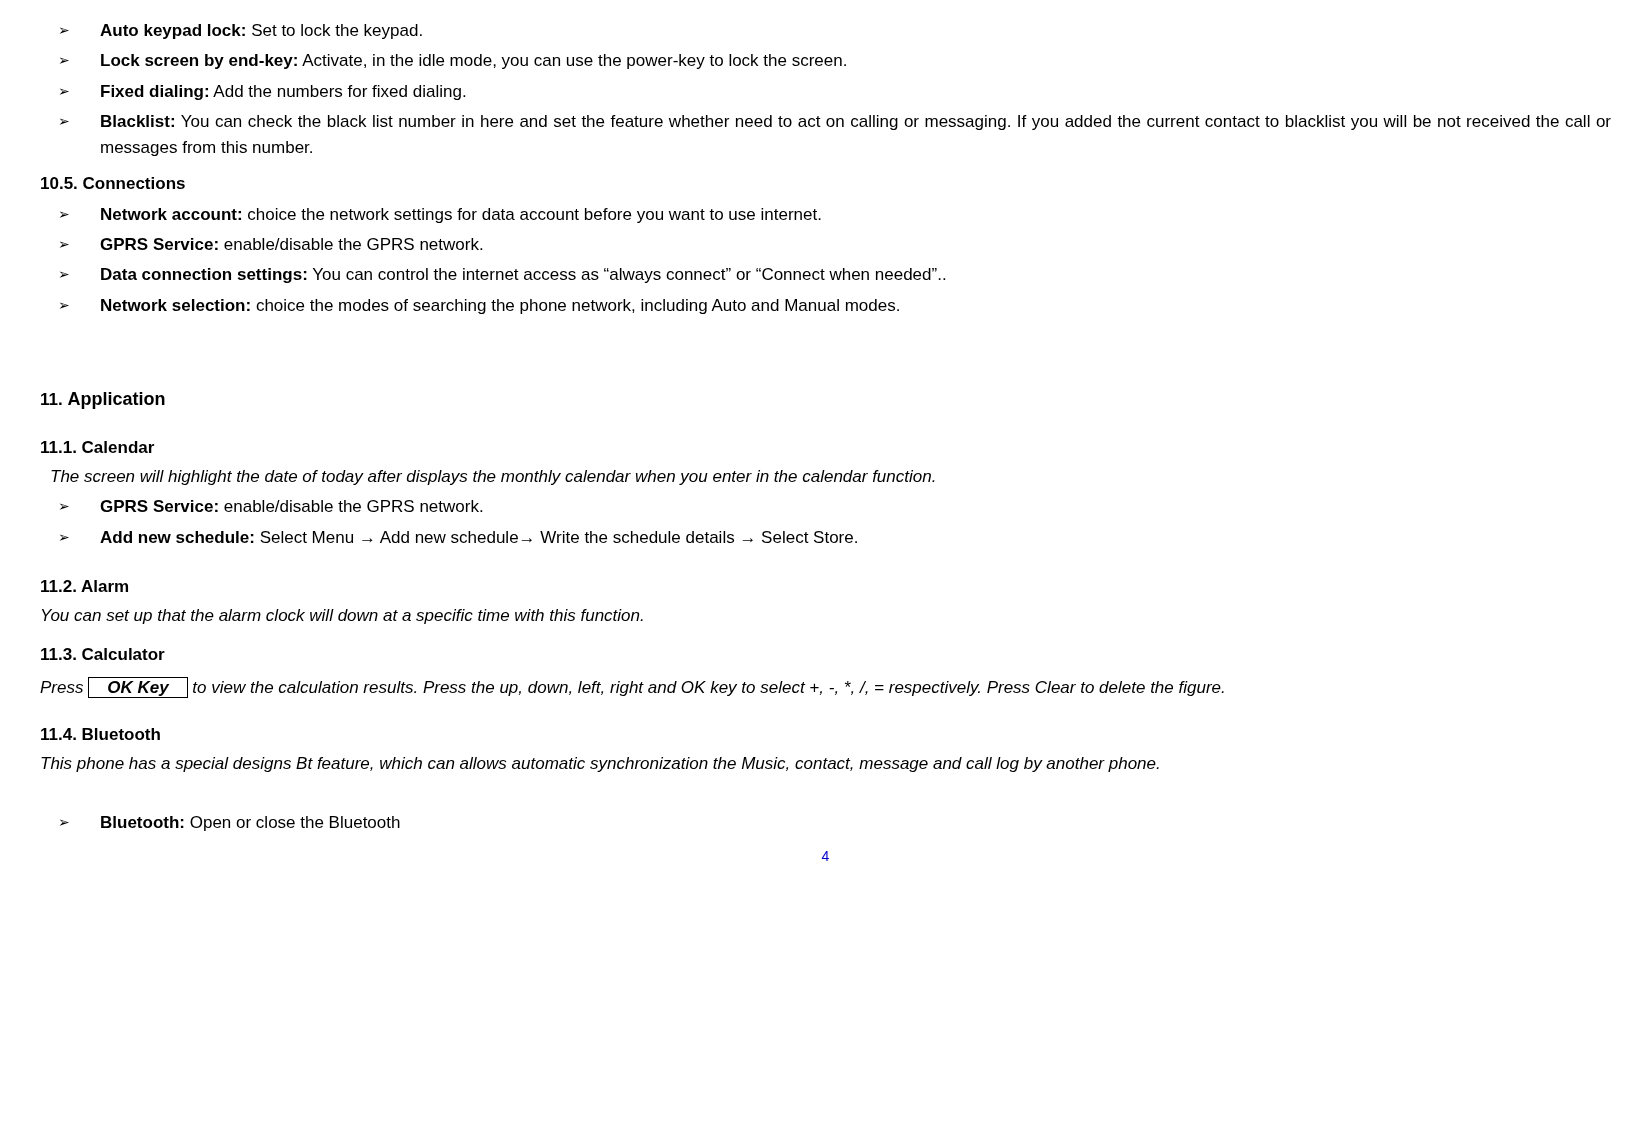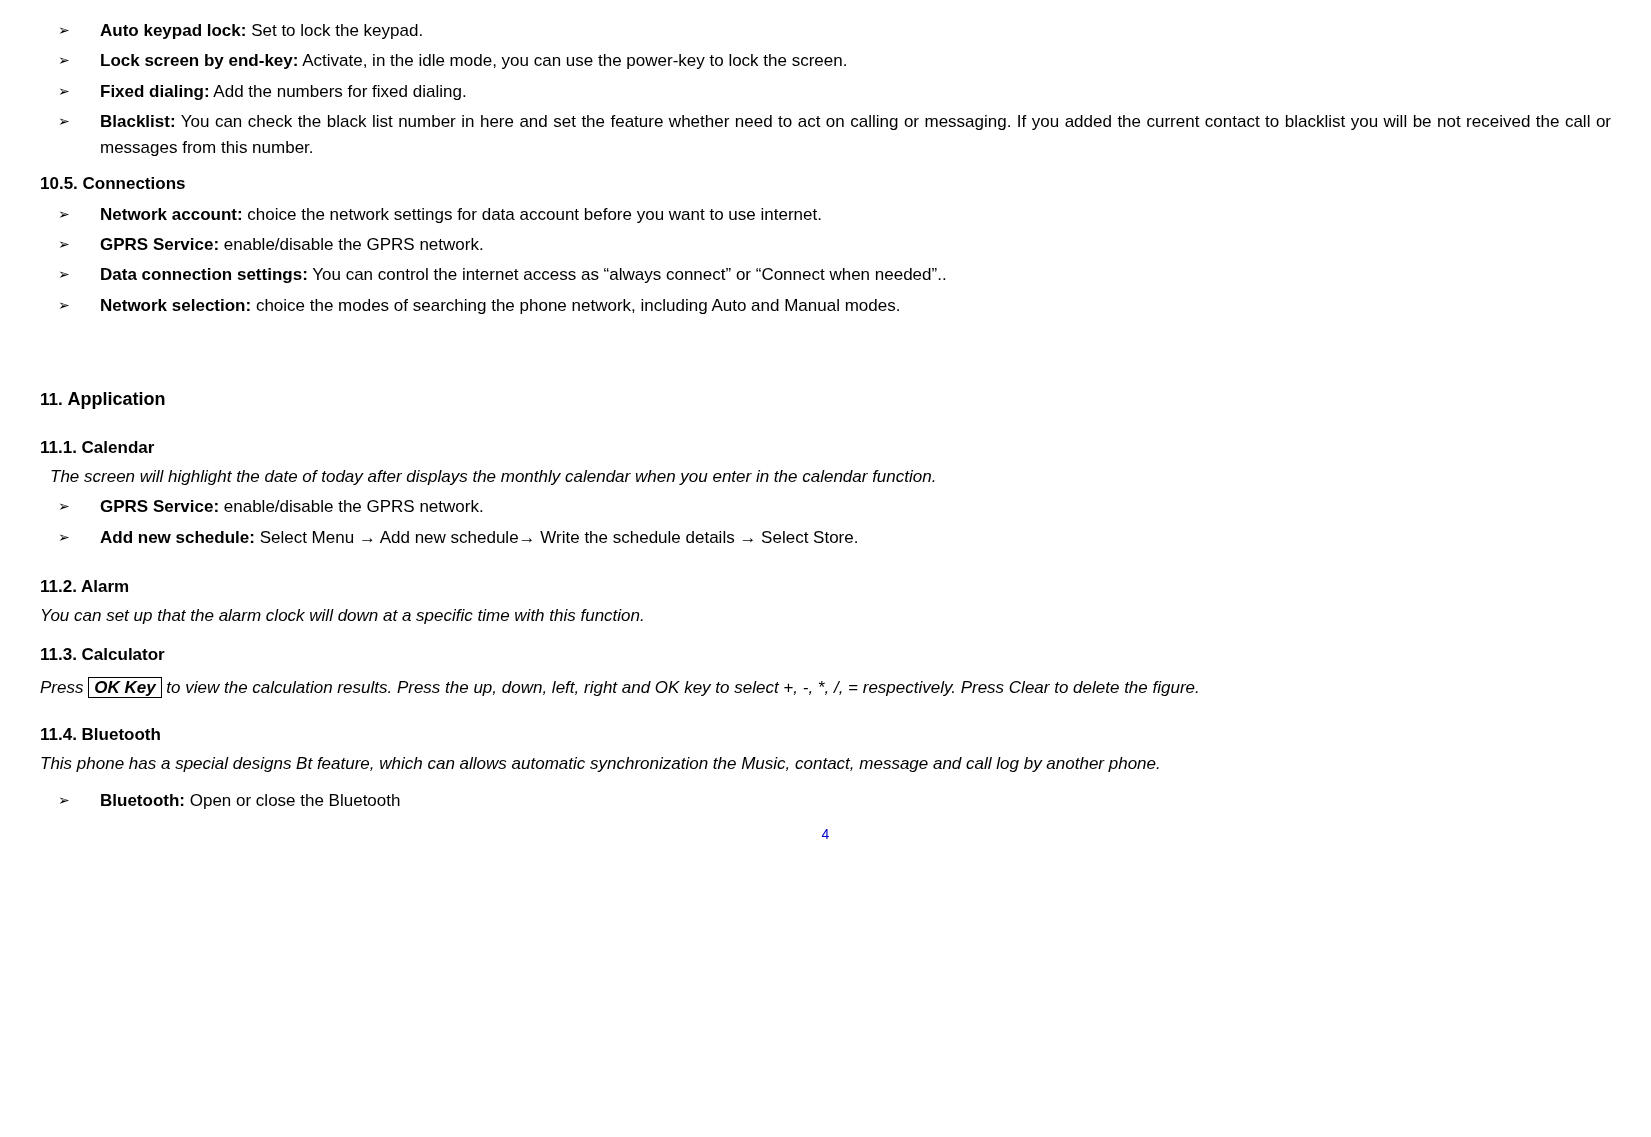--- a/index.html
+++ b/index.html
@@ -61,21 +61,21 @@
   }
   .body-text {
     font-size: 17px;
     line-height: 1.55;
     margin: 2px 0 4px 0;
     font-style: italic;
   }
   .indent { padding-left: 10px; }
   .okkey {
     border: 1.2px solid #000;
-    padding: 0 5px;
+    padding: 0 18px;
     font-weight: 700;
   }
   .arrow-sym {
     font-family: "Arial", sans-serif;
   }
   .page-num {
     text-align: center;
     color: #0000c8;
     font-size: 14px;
     margin-top: 12px;
@@ -145,21 +145,21 @@
 
   <div class="sub-heading" style="">11.2. Alarm</div>
   <div class="body-text">You can set up that the alarm clock will down at a specific time with this function.</div>
 
   <div class="sub-heading" style="margin-top:16px">11.3. Calculator</div>
   <div class="body-text" style="line-height:2.0">
     <span>Press </span><span class="okkey">OK Key</span><span> to view the calculation results. Press the up, down, left, right and OK key to select +, -, *, /, = respectively. Press Clear to delete the figure.</span>
   </div>
 
   <div class="sub-heading" style="margin-top:20px">11.4.  Bluetooth</div>
-  <div class="body-text" style="margin-bottom:10px">This phone has a special designs Bt feature, which can allows automatic synchronization the Music, contact, message and call log by another phone.</div>
+  <div class="body-text" style="margin-bottom:32px">This phone has a special designs Bt feature, which can allows automatic synchronization the Music, contact, message and call log by another phone.</div>
   <ul class="bullets">
     <li>
       <span class="arrow">➢</span>
       <span class="bold">Bluetooth:</span><span> Open or close the Bluetooth</span>
     </li>
   </ul>
 
   <div class="page-num">4</div>
 </div>
 

